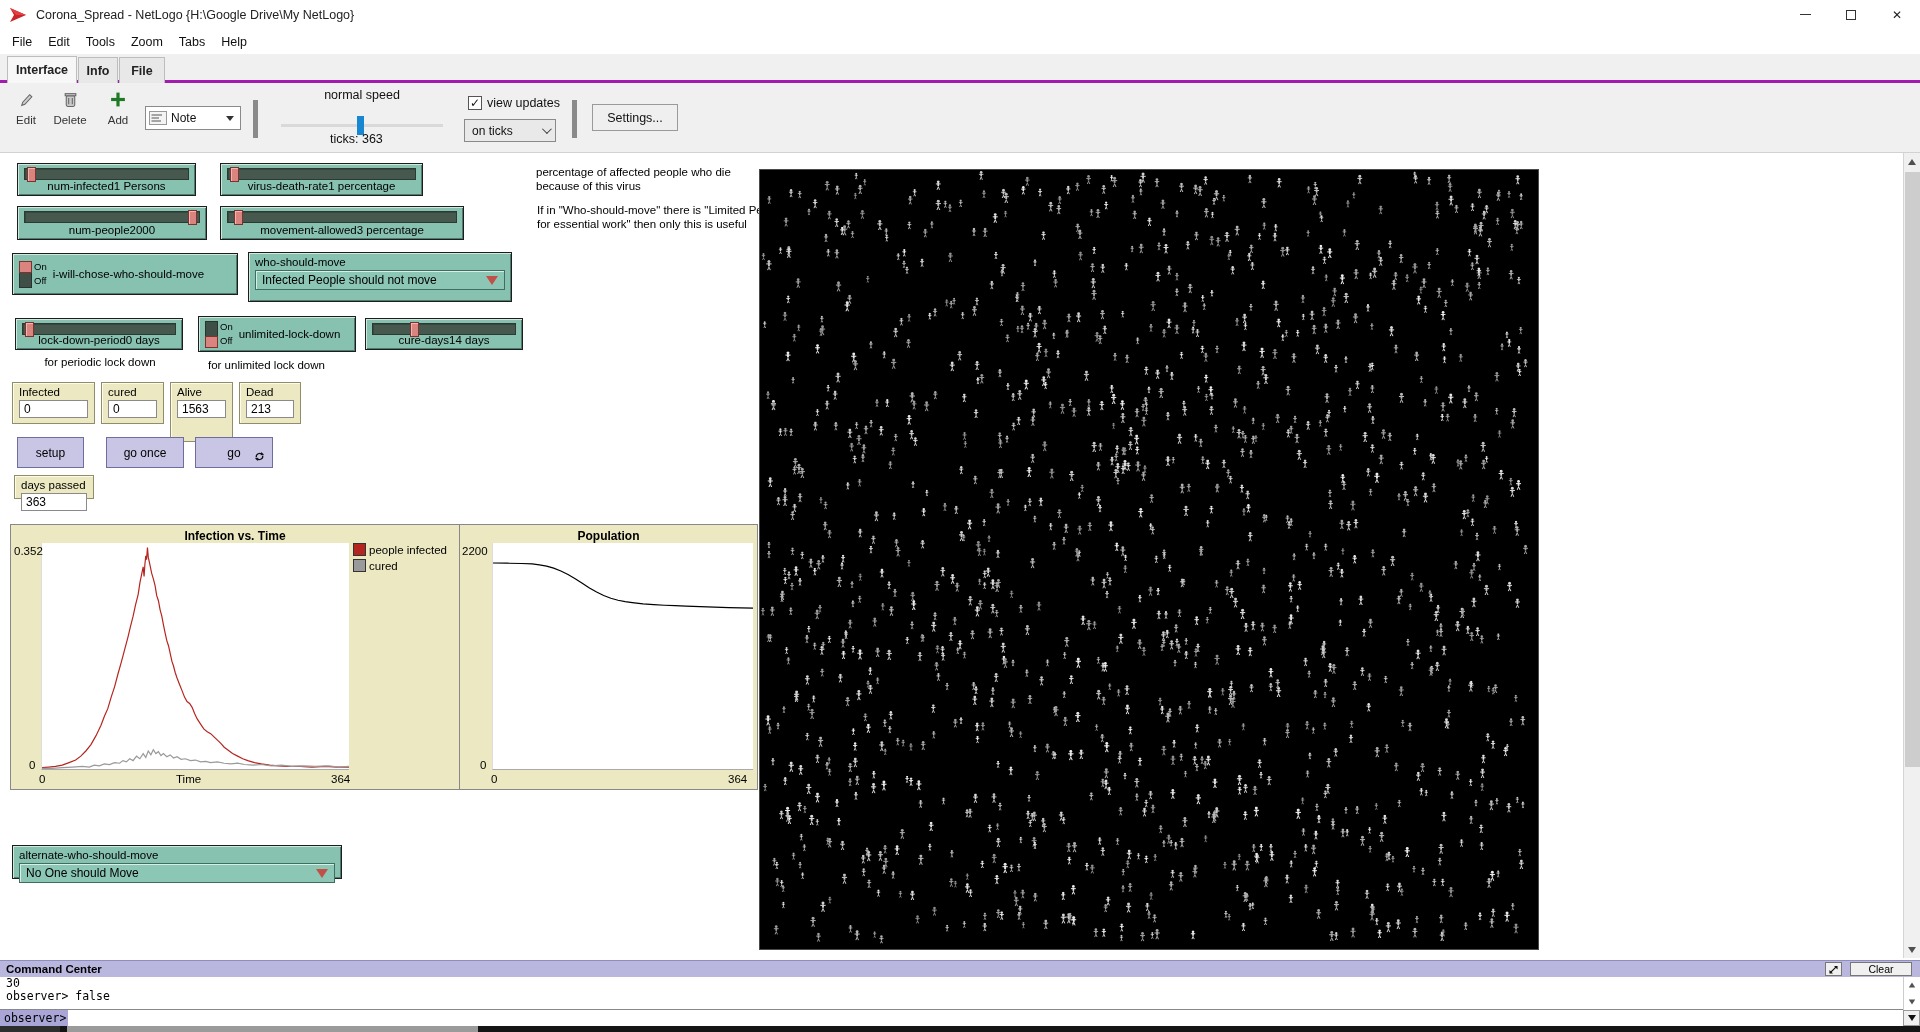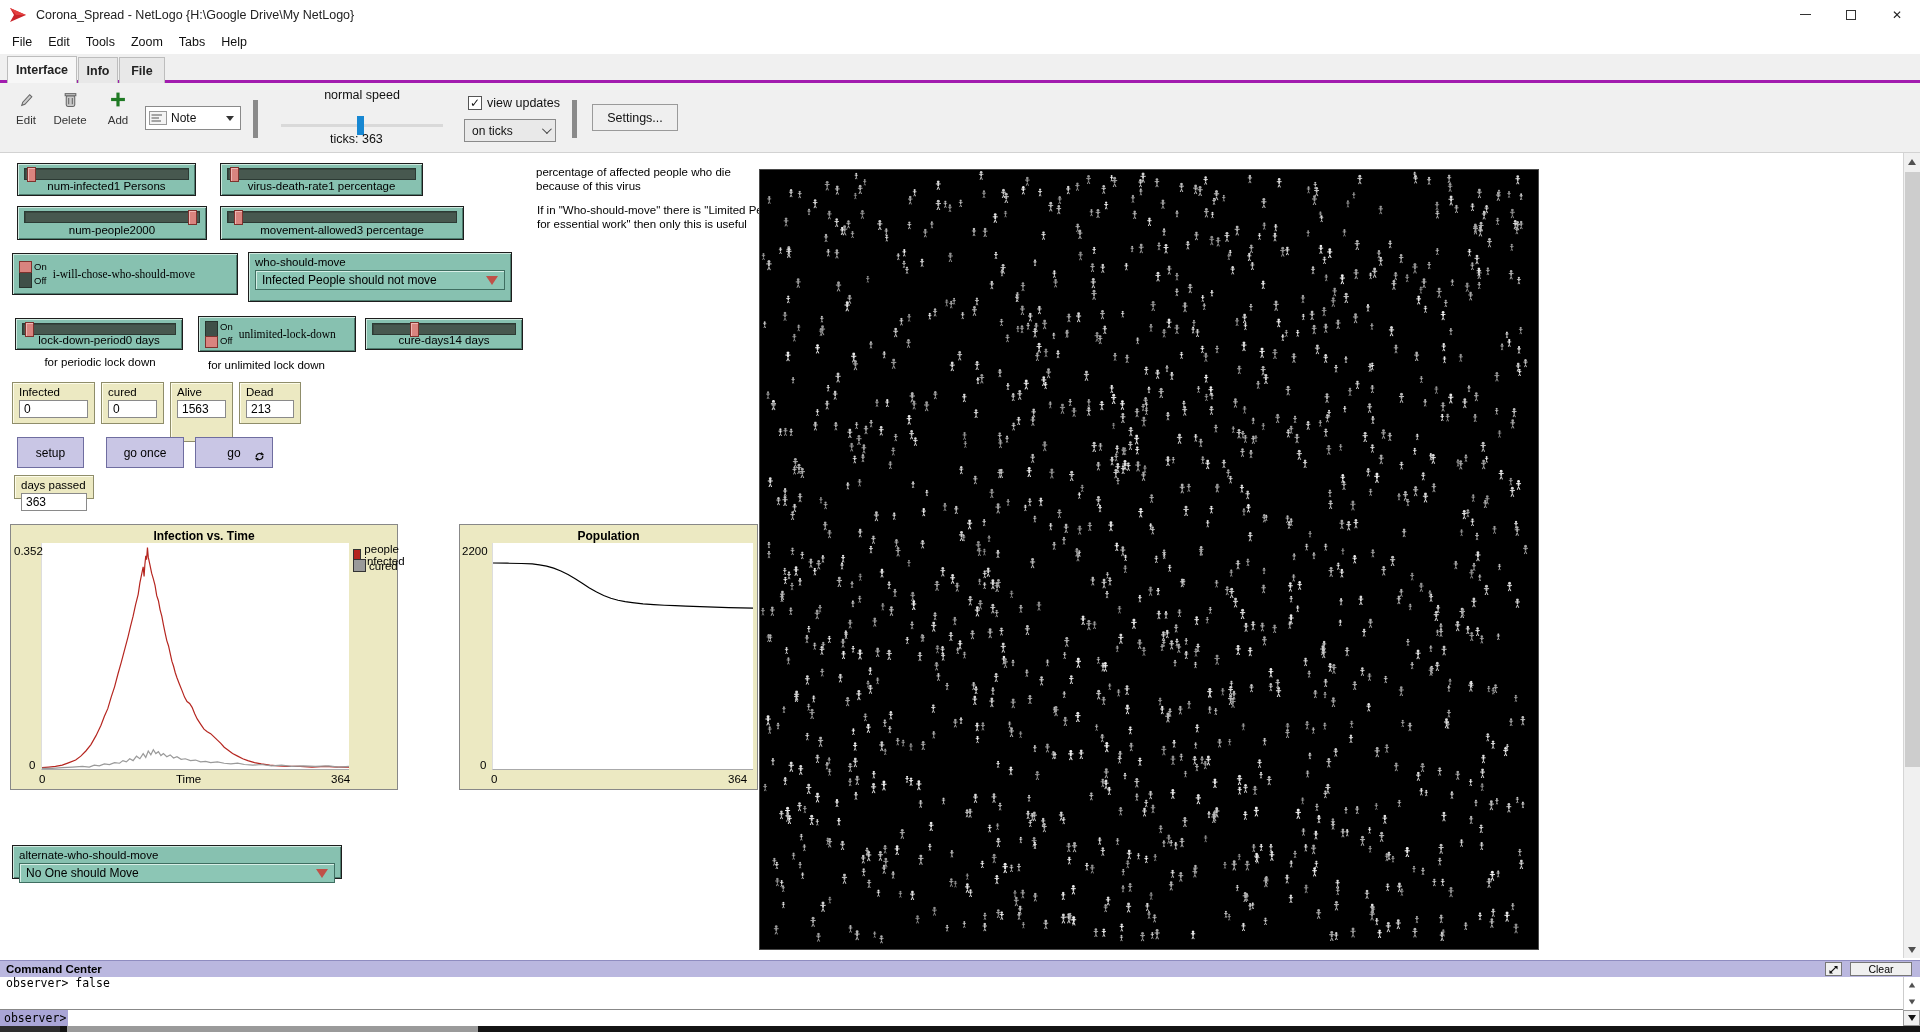--- a/index.html
+++ b/index.html
@@ -43,21 +43,21 @@
   .teal { background:#87c1b0; border:1px solid #1d1d1d; box-shadow:inset 1px 1px 0 #cfe9df, inset -1px -1px 0 #4e7d6f; }
   .slider { position:absolute; }
   .groove { position:absolute; left:6px; right:6px; top:4px; height:12px; background:#47584f; border:1px solid #2c3a34; box-shadow:inset 1px 1px 0 #39473f; }
   .sthumb { position:absolute; top:-2px; width:9px; height:15px; background:#d9847f; border:1px solid #7e322e; box-shadow:inset 1px 1px 0 #eeb7b4; }
   .srow { position:absolute; left:8px; right:8px; bottom:3px; display:flex; justify-content:center; font-size:11.5px; color:#000; }
   .switch { position:absolute; display:flex; align-items:center; }
   .toggle { position:relative; width:13px; height:27px; margin-left:6px; background:#3f4f48; border:1px solid #27332e; }
   .tthumb { position:absolute; left:-1px; width:13px; height:12px; background:#d9847f; border:1px solid #7e322e; }
   .tthumb.on { top:-1px; } .tthumb.off { bottom:-1px; }
   .onoff { display:flex; flex-direction:column; justify-content:space-between; height:27px; margin-left:2px; font-size:9.5px; color:#000; line-height:1.3; }
-  .sw-label { font-size:11.5px; color:#000; margin-left:6px;font-family:Liberation Serif, serif; }
+  .sw-label { font-size:11.5px; color:#000; margin-left:6px; }
   .chooser { position:absolute; padding:3px 6px; }
   .ch-label { font-size:11.5px; color:#000; margin-bottom:2px; }
   .ch-box { height:20px; background:#8cc6b5; border:1px solid #3f6e61; box-shadow:inset 1px 1px 0 #d8efe7; display:flex; align-items:center; padding:0 6px; font-size:12px; color:#000; }
   .red-tri { margin-left:auto; width:0; height:0; border-left:6px solid transparent; border-right:6px solid transparent; border-top:9px solid #c05048; }
   .monitor { position:absolute; background:#ece9c2; border:1px solid #8f8d6a; box-shadow:inset 1px 1px 0 #fdfce9; padding:3px 6px; }
   .m-label { font-size:11.5px; color:#000; }
   .m-value { margin-top:2px; background:#fff; border:1px solid #8a8a8a; font-size:12px; color:#000; padding:1px 4px; height:18px; }
   .nl-btn { position:absolute; background:#c9c6e5; border:1px solid #6f6da0; box-shadow:inset 1px 1px 0 #e6e4f5, inset -1px -1px 0 #9visible; display:flex; align-items:center; justify-content:center; font-size:12px; color:#000; }
   .note { position:absolute; font-size:11.5px; color:#000; line-height:1.25; }
   .note-c { text-align:center; }
@@ -316,21 +316,21 @@
     <path d="M8 1 L11 4 L7.2 4.6 Z" fill="#111"></path>
     <path d="M4 11 L1 8 L4.8 7.4 Z" fill="#111"></path>
   </svg>
 </div>
 
 <div class="monitor" style="left:14px;top:475px;width:80px;height:24px">
   <div class="m-label">days passed</div>
     <div class="m-value">363</div>
 </div>
 
-<div class="plot" style="left:10px;top:524px;width:388px;height:266px">
+<div class="plot" style="left:10px;top:524px;width:450px;height:266px">
   <div class="p-title">Infection vs. Time</div>
   <div class="p-area" style="left:30px;top:18px;width:308px;height:227px">
     <svg viewBox="0 0 308 227" preserveAspectRatio="none">
         <polyline points="0.0,225.7 6.8,225.1 13.5,224.4 20.3,223.1 27.1,220.6 33.8,218.0 38.9,214.1 44.0,208.9 49.1,202.5 54.2,193.5 59.2,183.1 62.6,174.1 66.0,166.4 69.4,154.8 72.8,144.5 76.2,131.6 79.5,119.9 82.9,107.1 86.3,94.2 88.8,83.8 91.4,73.5 93.9,61.9 96.5,51.6 98.2,40.0 99.8,32.2 101.5,23.9 102.4,33.5 103.2,21.9 104.1,12.9 104.9,16.8 105.8,4.5 106.6,14.2 108.3,21.9 110.0,30.3 111.7,36.1 113.4,42.6 115.1,52.9 116.8,58.0 118.5,67.1 120.2,73.5 121.8,81.9 123.5,90.3 125.2,98.0 126.9,103.2 128.6,110.9 130.3,118.7 132.0,123.8 133.7,130.3 135.4,135.4 137.9,141.9 140.5,148.3 143.0,154.8 145.5,159.3 148.1,161.2 150.6,165.1 153.2,171.5 155.7,176.7 159.1,181.9 162.5,187.0 165.8,189.6 169.2,191.5 172.6,194.8 176.0,198.0 179.4,201.2 182.8,205.1 186.2,207.7 191.2,211.5 196.3,214.1 201.4,216.7 206.5,218.6 213.2,220.6 220.0,221.8 228.5,223.1 236.9,223.8 247.1,224.4 258.9,224.4 270.8,225.1 284.3,224.4 296.2,225.1 308.0,225.1" fill="none" stroke="#b5251f" stroke-width="1.2"></polyline>
         <polyline points="0.0,226.4 10.2,226.4 20.3,225.7 30.5,225.1 40.6,224.4 47.4,225.1 52.5,223.1 57.5,223.8 62.6,221.8 67.7,222.5 72.8,220.6 77.8,221.2 81.2,218.6 84.6,219.9 88.0,216.7 91.4,218.6 94.8,214.1 98.2,216.7 101.5,211.5 104.1,215.4 106.6,208.9 109.2,212.8 111.7,207.7 114.2,211.5 116.8,209.6 119.3,213.5 121.8,211.5 125.2,214.7 128.6,212.8 132.0,216.0 135.4,214.7 139.6,217.3 143.8,216.7 148.9,218.6 154.0,218.0 159.1,219.9 164.2,219.3 169.2,220.6 176.0,219.9 182.8,221.2 189.5,221.8 196.3,221.2 203.1,222.5 211.5,223.1 220.0,222.5 230.2,223.8 240.3,223.1 250.5,224.4 262.3,223.8 274.2,224.4 287.7,223.8 297.8,225.1 308.0,224.4" fill="none" stroke="#9a9a9a" stroke-width="1.2"></polyline>
       </svg>
   </div>
   <span class="ax" style="left:3px;top:20px">0.352</span>
   <span class="ax" style="left:18px;top:234px">0</span>
   <span class="ax" style="left:28px;top:248px">0</span>
@@ -1787,20 +1787,21 @@
   <div class="cc-export">
     <svg width="9" height="9" viewBox="0 0 10 10">
       <line x1="1.5" y1="8.5" x2="8.5" y2="1.5" stroke="#111" stroke-width="1.4"></line>
       <path d="M5.5 1 L9.5 1 L9.5 5 Z" fill="#111"></path>
       <path d="M4.5 9.5 L0.5 9.5 L0.5 5.5 Z" fill="#111"></path>
     </svg>
   </div>
   <div class="cc-clear">Clear</div>
 </div>
 <div class="cc-output">
+  <div class="cc-line">30</div>
   <div class="cc-line">observer&gt; false</div>
 </div>
 <div class="cc-scroll">
   <div class="s-arrow" style="top:1px;height:14px">
       <span class="tri-up" style="transform:scale(0.8)"></span>
     </div>
   <div class="s-arrow" style="bottom:1px;height:14px">
       <span class="tri-dn" style="transform:scale(0.8)"></span>
     </div>
 </div>

